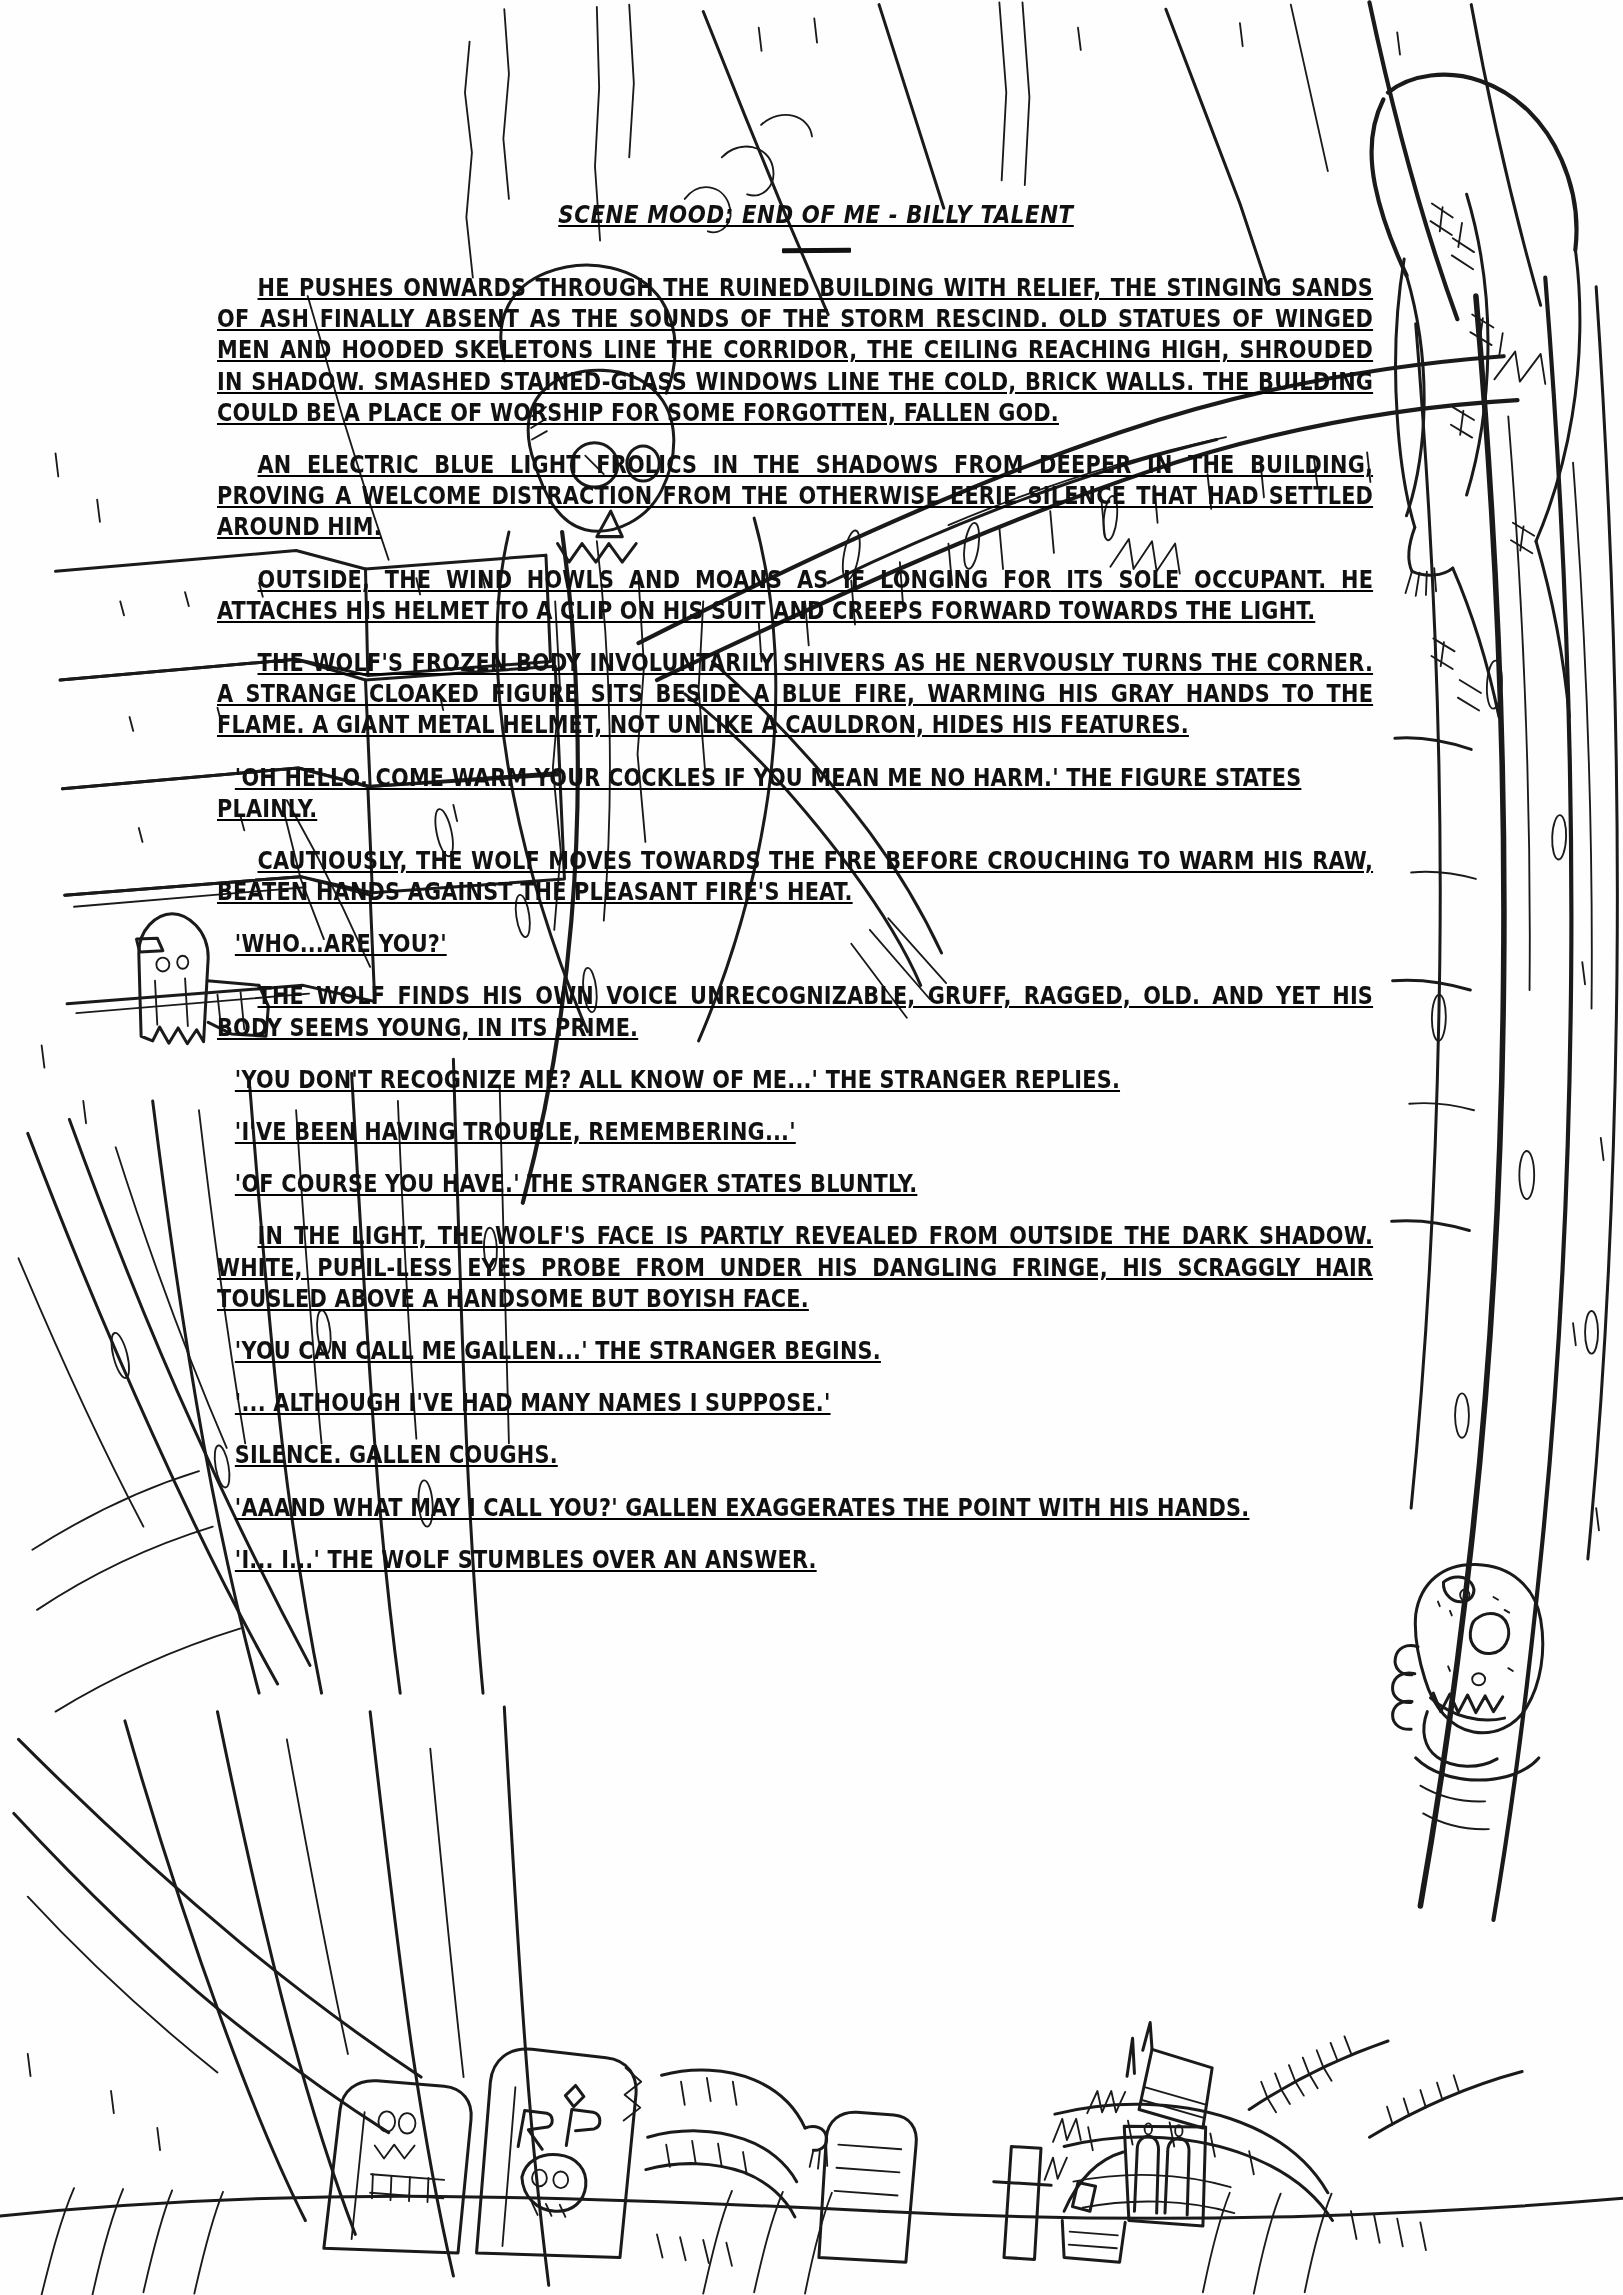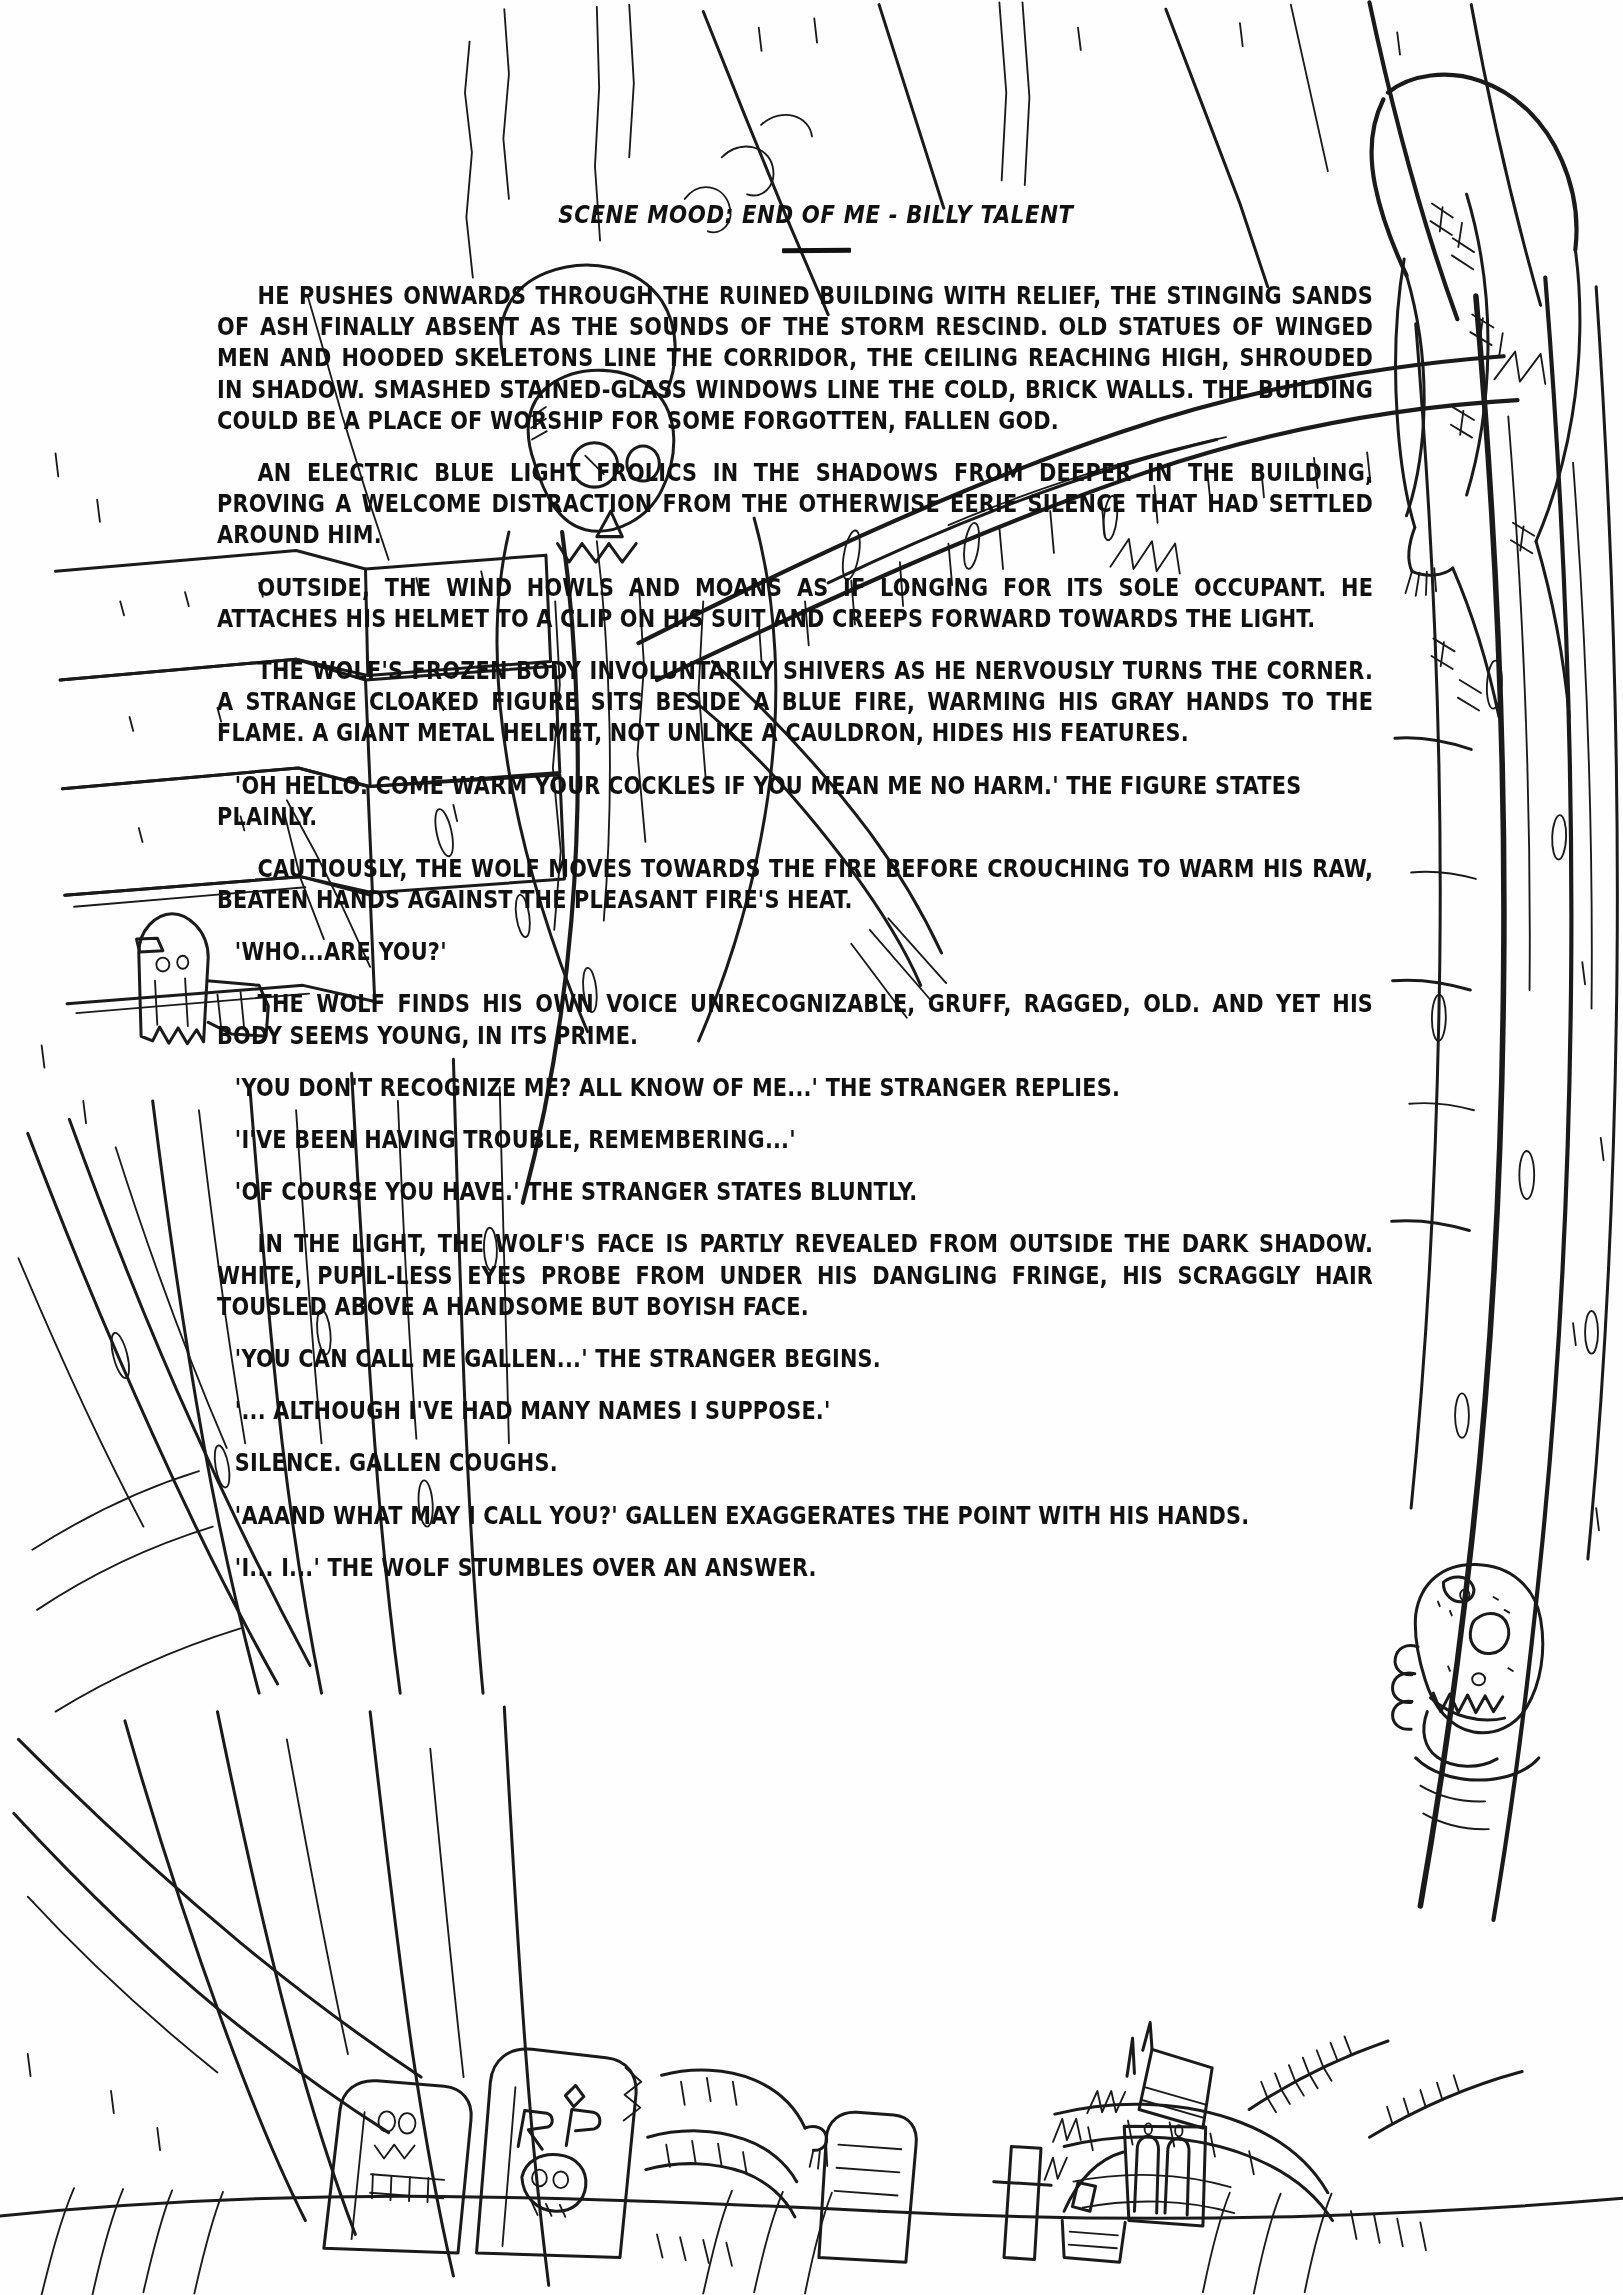--- a/index.html
+++ b/index.html
@@ -15,36 +15,37 @@
   .ink{fill:none;stroke:#1a1a1a;stroke-linecap:round;stroke-linejoin:round;}
   .w1{stroke-width:4;}
   .w2{stroke-width:6.5;}
   .w3{stroke-width:9;}
   .w4{stroke-width:12;}
 
   
   #page-frame{
     position:absolute;left:217px;top:199px;width:1198px;height:1860px;
     background:transparent;
+    text-decoration:underline;
   }
   #scene-mood{
     text-align:center;
     font-style:italic;
     font-weight:700;
     font-size:25.4px;
     letter-spacing:0.7px;
     color:#111;
     margin:0 0 0 0;
     font-stretch:condensed;
     transform:scaleX(0.93);
     transform-origin:center;
   }
   #divider-wrap{display:flex;justify-content:center;margin-top:18.5px;}
   #divider{width:69px;height:4.6px;background:#111;border-radius:0.9px;transform:rotate(-0.4deg);}
-  #story{margin-top:29px;}
+  #story{margin-top:21px;}
   .para{
     margin:0 0 21px 0;
     font-size:24px;
     line-height:1.30;
     color:#111;
     text-align:justify;
     text-indent:42px;
     font-weight:600;
     letter-spacing:0.2px;
     font-stretch:condensed;

